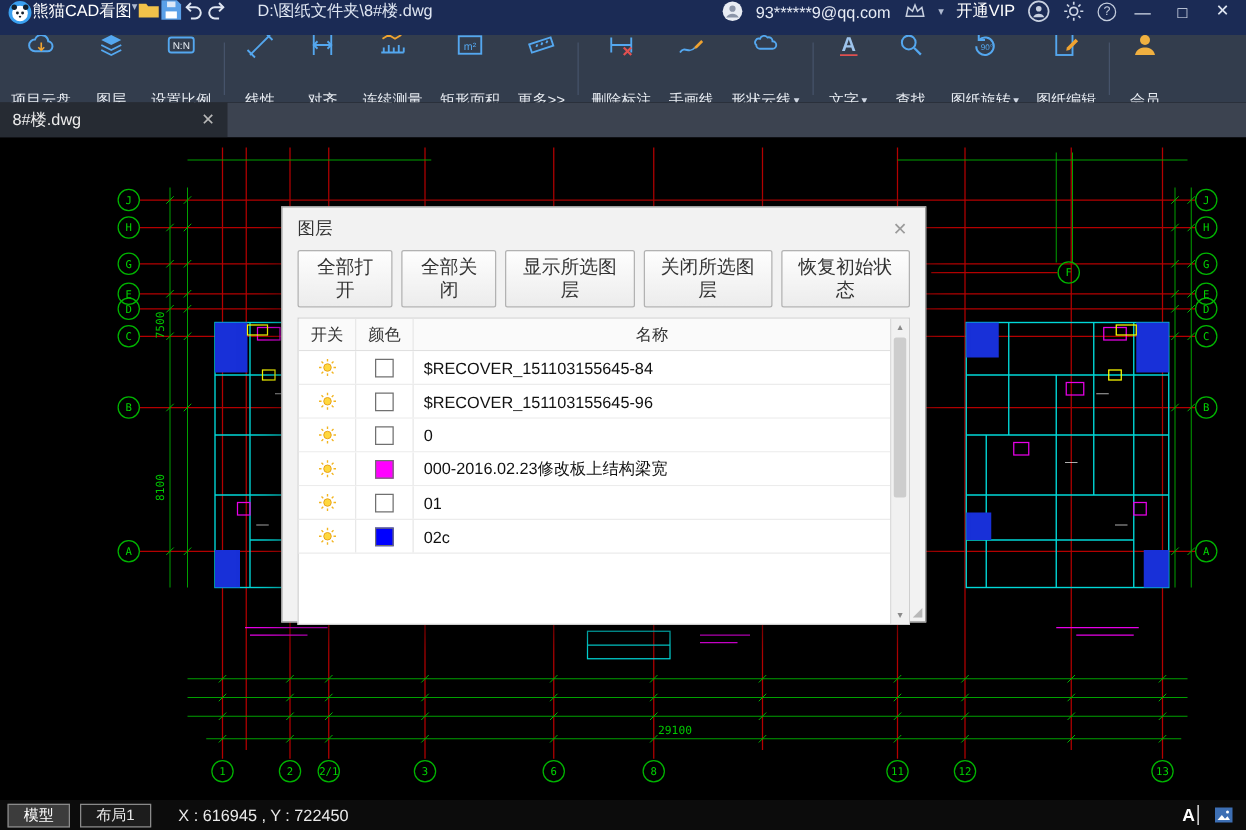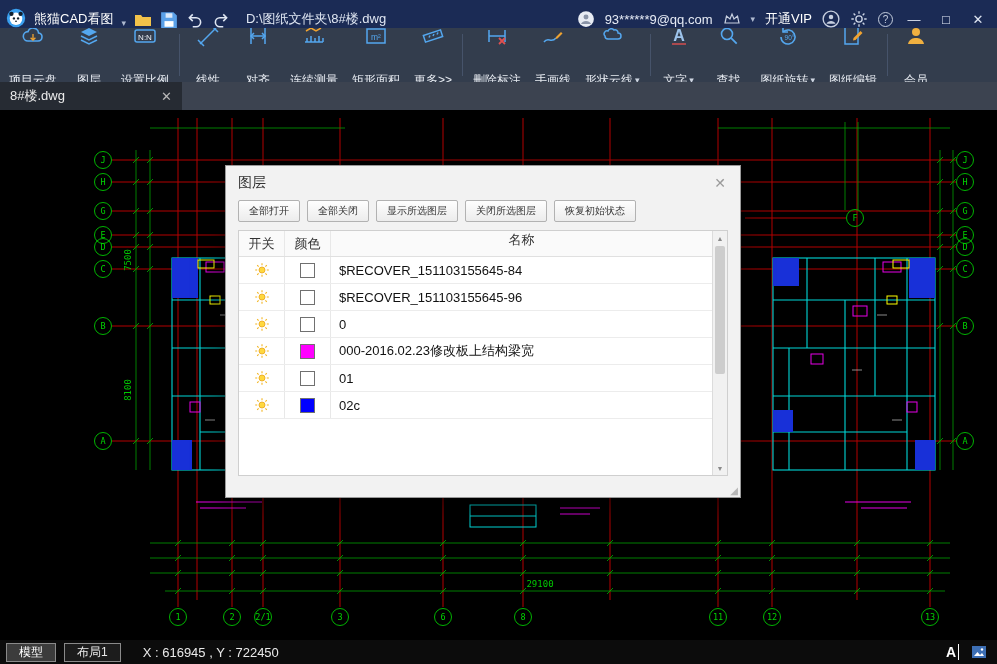--- a/index.html
+++ b/index.html
@@ -7,27 +7,27 @@
   body {
     width:997px; height:664px; overflow:hidden;
     font-family:"Liberation Sans","DejaVu Sans",sans-serif;
     background:#000;
   }
   .app { width:997px; height:664px; display:flex; flex-direction:column; }
 
   
   .titlebar {
     height:28px; flex:0 0 28px; background:#1b2b55; color:#e9eef7;
-    display:flex; align-items:flex-end; padding:0 8px 0 6px; gap:8px; font-size:13px;
+    display:flex; align-items:flex-start; padding:0 8px 0 6px; font-size:13px;
   }
   .titlebar .logo { width:20px; height:20px; flex:0 0 20px; }
   .app-name { color:#fff; }
   .caret { font-size:9px; color:#aeb9d0; }
   .tb-ico16 { width:18px; height:16px; display:inline-flex; align-items:center; justify-content:center; cursor:pointer; }
-  .file-path { margin-left:8px; color:#dfe6f2; }
+  .file-path { margin-left:24px; color:#dfe6f2; }
   .tb-right { margin-left:auto; display:flex; align-items:center; gap:10px; }
   .email { color:#e6ebf5; }
   .vip-cta { color:#fff; cursor:pointer; }
   .win-btn { width:22px; text-align:center; color:#dfe6f2; cursor:pointer; font-size:13px; }
   .help-circle { width:15px; height:15px; border:1px solid #c4cddd; border-radius:50%; font-size:10px;
     display:inline-flex; align-items:center; justify-content:center; color:#c4cddd; cursor:pointer;}
 
   
   .toolbar {
     height:54px; flex:0 0 54px; background:#333d4d; display:flex; align-items:center;
@@ -55,25 +55,25 @@
   .dim-text { fill:#00c800; font-size:9px; font-family:"DejaVu Sans Mono",monospace; }
 
   
   .dialog { position:absolute; left:225px; top:55px; width:516px; height:333px;
     background:#f2f2f2; border:1px solid #9a9a9a; box-shadow:0 8px 24px rgba(0,0,0,.55);
     color:#222; font-size:13px; }
   .dialog-header { height:34px; display:flex; align-items:center; justify-content:space-between; padding:0 12px; }
   .dialog-title { font-size:14px; color:#333; }
   .dialog-close { color:#9a9a9a; font-size:14px; cursor:pointer; padding:0 2px; }
   .dialog-buttons { display:flex; padding:0 12px 8px 12px; gap:7px; }
-  .dlg-btn { padding:3px 10px; font-size:10px; color:#333; border:1px solid #b2b2b2; border-radius:2px;
+  .dlg-btn { padding:3px 10px; font-size:15px; color:#333; border:1px solid #b2b2b2; border-radius:2px;
     background:linear-gradient(#fefefe,#ececec); cursor:pointer; font-family:inherit; }
   .layer-table { position:relative; margin:0 12px; height:246px; background:#fff; border:1px solid #cfcfcf; }
   .table-inner { margin-right:15px; }
-  .layer-table-header { display:flex; height:26px; background:#fafafa;
+  .layer-table-header { display:flex; height:26px; align-items:center; background:#fafafa;
     border-bottom:1px solid #e0e0e0; color:#333; }
   .col-switch, .cell.switch { width:46px; flex:0 0 46px; text-align:center; border-right:1px solid #e8e8e8;
     display:flex; align-items:center; justify-content:center; height:100%; }
   .col-color, .cell.color { width:46px; flex:0 0 46px; text-align:center; border-right:1px solid #e8e8e8;
     display:flex; align-items:center; justify-content:center; height:100%; }
   .col-name { flex:1; text-align:center; }
   .layer-row { display:flex; height:27px; align-items:center; border-bottom:1px solid #ececec; background:#fff; }
   .cell.name { flex:1; padding-left:8px; color:#111; text-align:left; overflow:hidden; white-space:nowrap; }
   .swatch { width:15px; height:15px; border:1px solid #707070; display:inline-block; }
   .bulb svg { width:16px; height:16px; display:block; }

